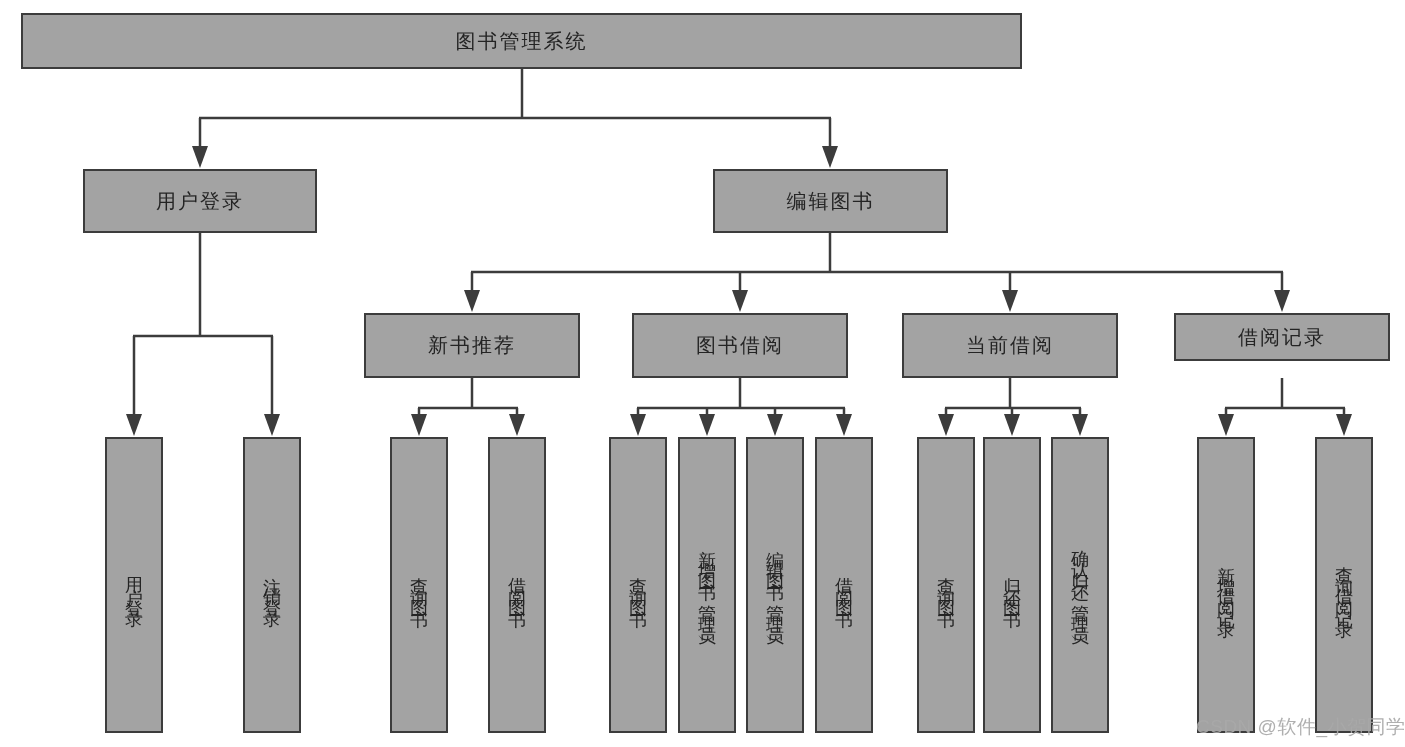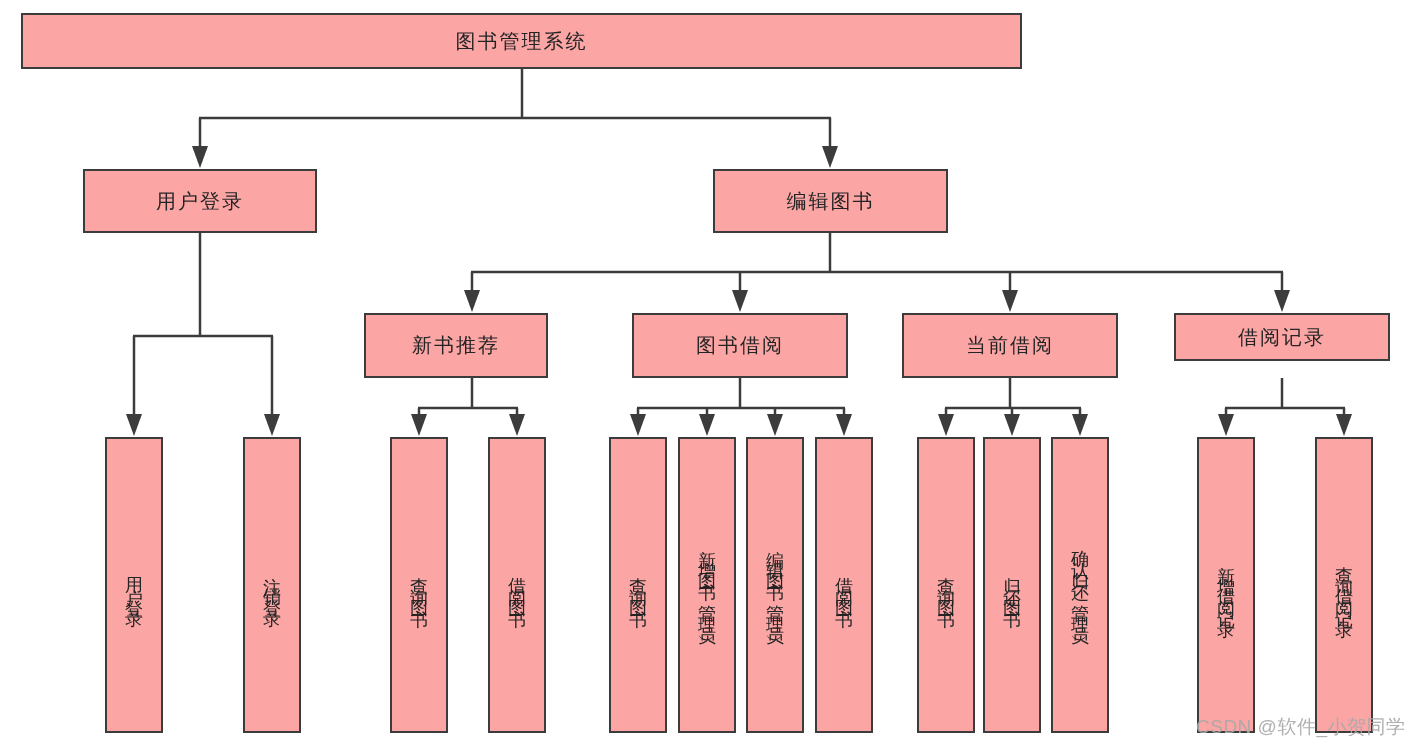--- a/index.html
+++ b/index.html
@@ -9,21 +9,21 @@
     background:#ffffff;
     font-family:"Liberation Sans","DejaVu Sans",sans-serif;
     overflow:hidden;
   }
   .wires{position:absolute;left:0;top:0;z-index:1;}
   .wires line{stroke:#3c3c3c;stroke-width:2.5;}
   .wires polygon{fill:#3c3c3c;stroke:none;}
   .box{
     position:absolute;
     box-sizing:border-box;
-    background:#fca5a5;
+    background:#a3a3a3;
     border:2.5px solid #3c3c3c;
     display:flex;align-items:center;justify-content:center;
     color:#242424;
     font-size:20px;
     letter-spacing:2px;
     z-index:2;
     text-align:left;
   }
   .v{
     writing-mode:vertical-rl;
@@ -109,21 +109,21 @@
       <polygon points="1218,414 1234,414 1226,436"></polygon>
     <line x1="1344" y1="408" x2="1344" y2="430"></line>
       <polygon points="1336,414 1352,414 1344,436"></polygon>
   </svg>
 
   <div class="box" style="left:21px;top:13px;width:1001px;height:56px">图书管理系统</div>
 
   <div class="box" style="left:83px;top:169px;width:234px;height:64px">用户登录</div>
   <div class="box" style="left:713px;top:169px;width:235px;height:64px">编辑图书</div>
 
-  <div class="box" style="left:364px;top:313px;width:184px;height:65px">新书推荐</div>
+  <div class="box" style="left:364px;top:313px;width:216px;height:65px">新书推荐</div>
   <div class="box" style="left:632px;top:313px;width:216px;height:65px">图书借阅</div>
   <div class="box" style="left:902px;top:313px;width:216px;height:65px">当前借阅</div>
   <div class="box" style="left:1174px;top:313px;width:216px;height:48px">借阅记录</div>
 
   <div class="box v" style="left:105px;top:437px;width:58px;height:296px">用户登录</div>
   <div class="box v" style="left:243px;top:437px;width:58px;height:296px">注销登录</div>
 
   <div class="box v" style="left:390px;top:437px;width:58px;height:296px">查询图书</div>
   <div class="box v" style="left:488px;top:437px;width:58px;height:296px">借阅图书</div>
 

